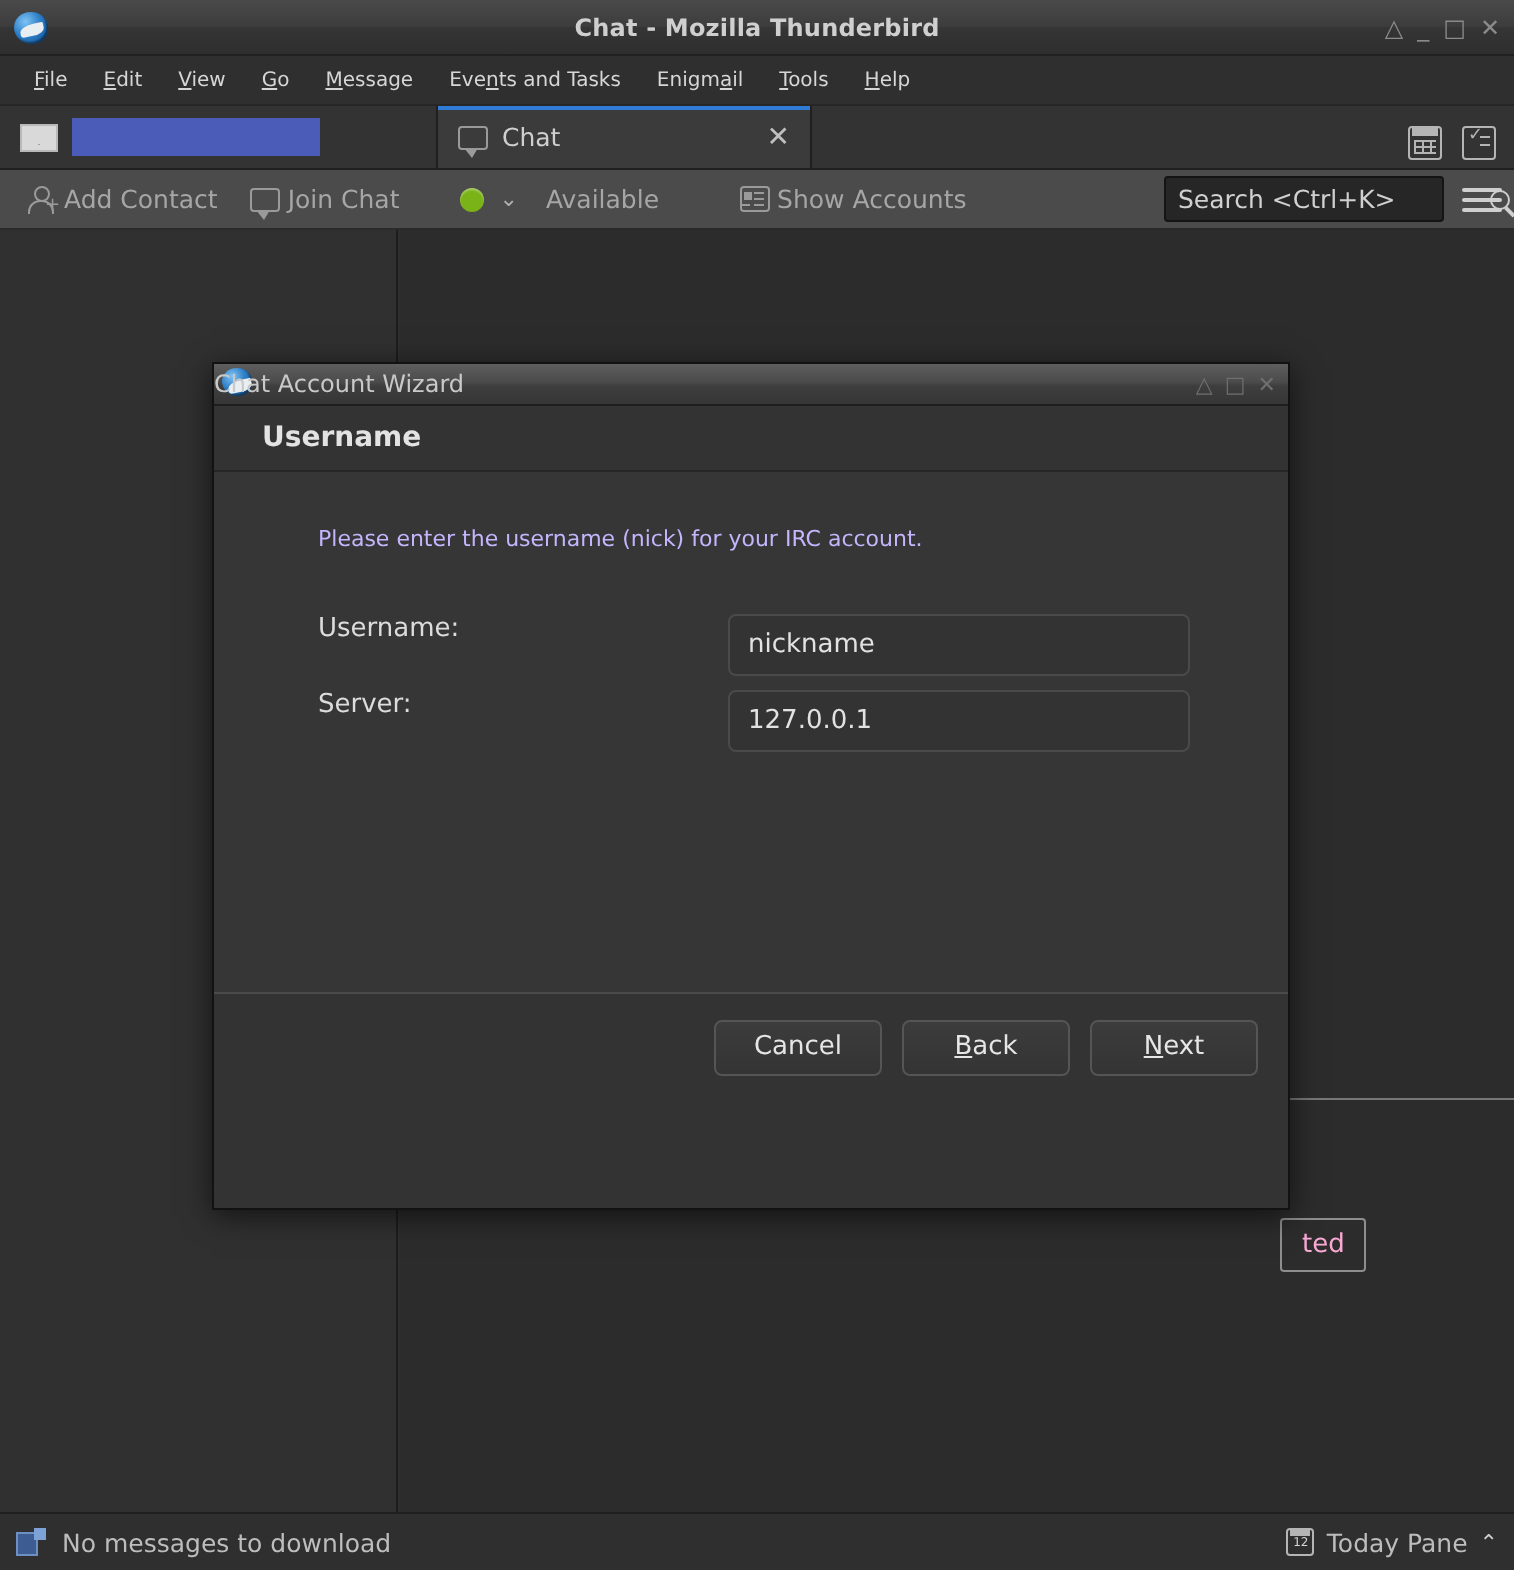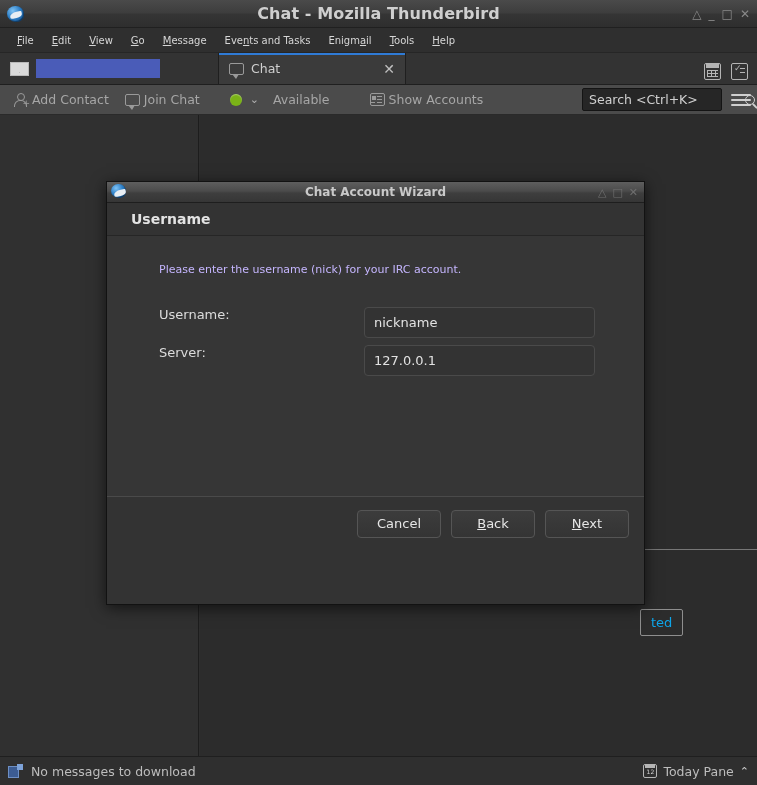--- a/index.html
+++ b/index.html
@@ -14,21 +14,21 @@
   
   .titlebar {
     position: absolute; left: 0; top: 0; width: 757px; height: 28px;
     background: linear-gradient(to bottom, #4a4a4a 0%, #3d3d3d 48%, #353535 52%, #2e2e2e 100%);
     border-bottom: 1px solid #202020;
     display: flex; align-items: center;
   }
   .tb-icon { width: 26px; height: 20px; margin-left: 4px; position: relative; flex: 0 0 auto; }
   .tb-title {
     position: absolute; left: 0; right: 0; text-align: center;
-    font-size: 16px; font-weight: bold; color: #cfcfcf;
+    font-size: 12px; font-weight: bold; color: #cfcfcf;
     letter-spacing: .1px; pointer-events: none;
   }
   .tb-ctrls { margin-left: auto; display: flex; align-items: center; gap: 7px; padding-right: 7px; }
   .tb-ctrls span { color: #8a8a8a; font-size: 12px; line-height: 1; }
 
   
   .bird {
     position: absolute; left: 3px; top: 2px; width: 17px; height: 16px;
     border-radius: 50% 50% 46% 54%;
     background: radial-gradient(circle at 34% 30%, #7fc3f5 0%, #2e7fc6 45%, #0e4f93 100%);
@@ -157,21 +157,21 @@
   }
   .bg-rule {
     position: absolute; left: 330px; top: 434px; width: 350px; height: 1px; background: #777;
   }
   .bg-text {
     position: absolute; left: 300px; top: 451px; font-size: 13px; color: #c2c2c2; white-space: nowrap;
   }
   .bg-btn {
     position: absolute; left: 440px; top: 494px; height: 27px;
     border: 1px solid #8e8e8e; border-radius: 2px; background: transparent;
-    font-family: inherit; font-size: 13px; color: #0ea5e9; padding: 0 10px; white-space: nowrap;
+    font-family: inherit; font-size: 13px; color: #f9a8d4; padding: 0 10px; white-space: nowrap;
   }
 
   
   .statusbar {
     position: absolute; left: 0; bottom: 0; width: 757px; height: 29px;
     background: #2f2f2f; border-top: 1px solid #1f1f1f;
     display: flex; align-items: center; padding: 0 8px;
   }
   .sb-icon { width: 15px; height: 14px; position: relative; flex: 0 0 auto; margin-right: 8px; }
   .sb-icon::before { content:""; position:absolute; left:0; top:2px; width:9px; height:10px; border:1.5px solid #6d8fc4; background:#3c5c92; }
@@ -190,22 +190,22 @@
     box-shadow: 0 3px 14px rgba(0,0,0,.6);
   }
   .dlg-title {
     height: 21px; width: 100%;
     background: linear-gradient(to bottom, #5e5e5e 0%, #4b4b4b 45%, #3e3e3e 55%, #363636 100%);
     display: flex; align-items: center; position: relative;
     border-bottom: 1px solid #1e1e1e;
   }
   .dlg-title .bird { left: 4px; top: 2px; width: 15px; height: 14px; }
   .dlg-title-text {
-    position: absolute; left: 0; right: 0; text-align: center;
-    font-size: 12px; font-weight: bold; color: #c9c9c9;
+    position: absolute; left: 0; right: 0; text-align: left;
+    font-size: 12px; font-weight: normal; color: #c9c9c9;
   }
   .dlg-ctrls { margin-left: auto; display: flex; gap: 6px; padding-right: 6px; z-index: 2; }
   .dlg-ctrls span { color: #6f6f6f; font-size: 11px; line-height: 1; }
   .dlg-header {
     height: 33px; display: flex; align-items: center; padding-left: 24px;
     background: #333333; border-bottom: 1px solid #262626;
     font-size: 14px; font-weight: bold; color: #e3e3e3;
   }
   .dlg-body { position: relative; height: 314px; background: #363636; }
   .dlg-desc { position: absolute; left: 52px; top: 27px; font-size: 11px; color: #c4b5fd; }

